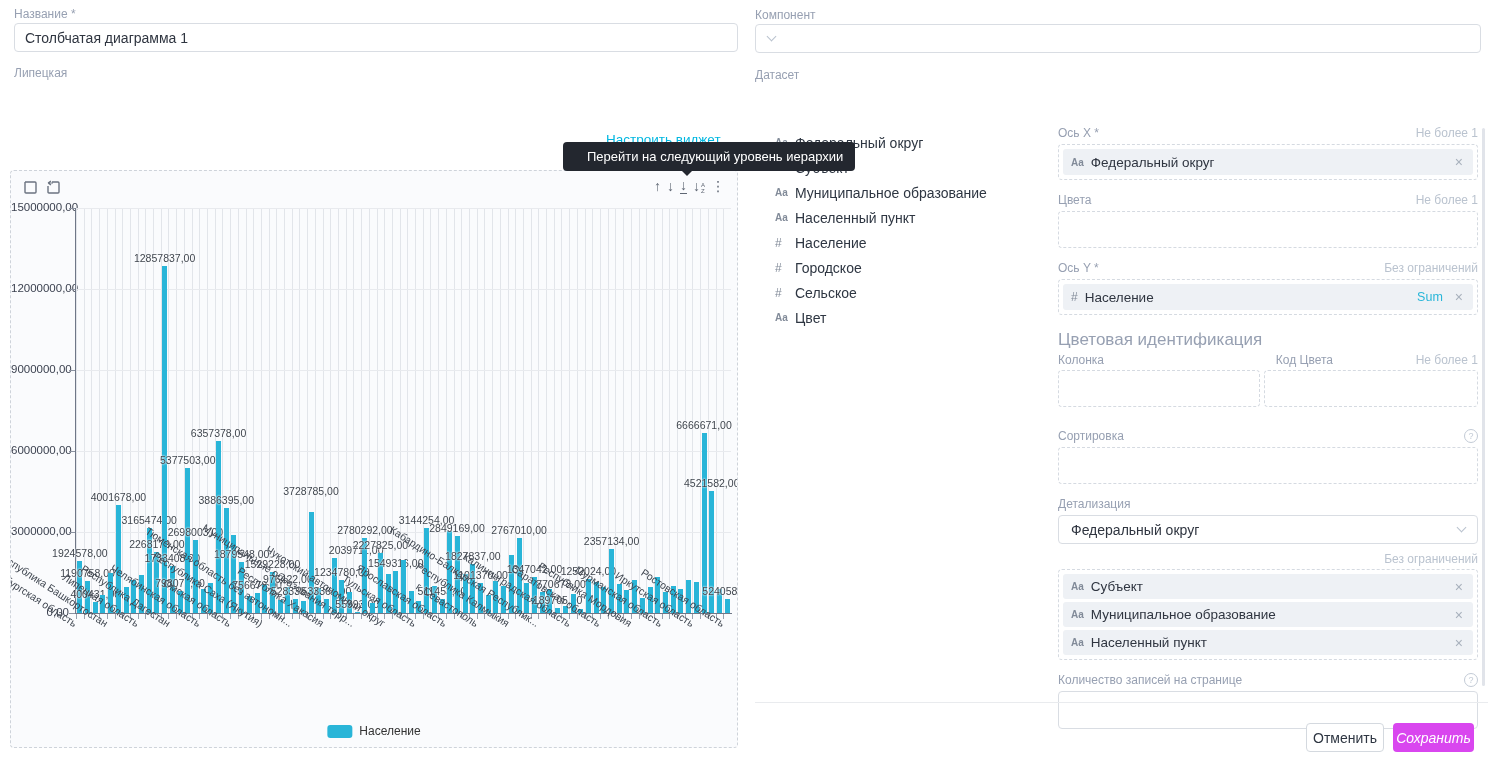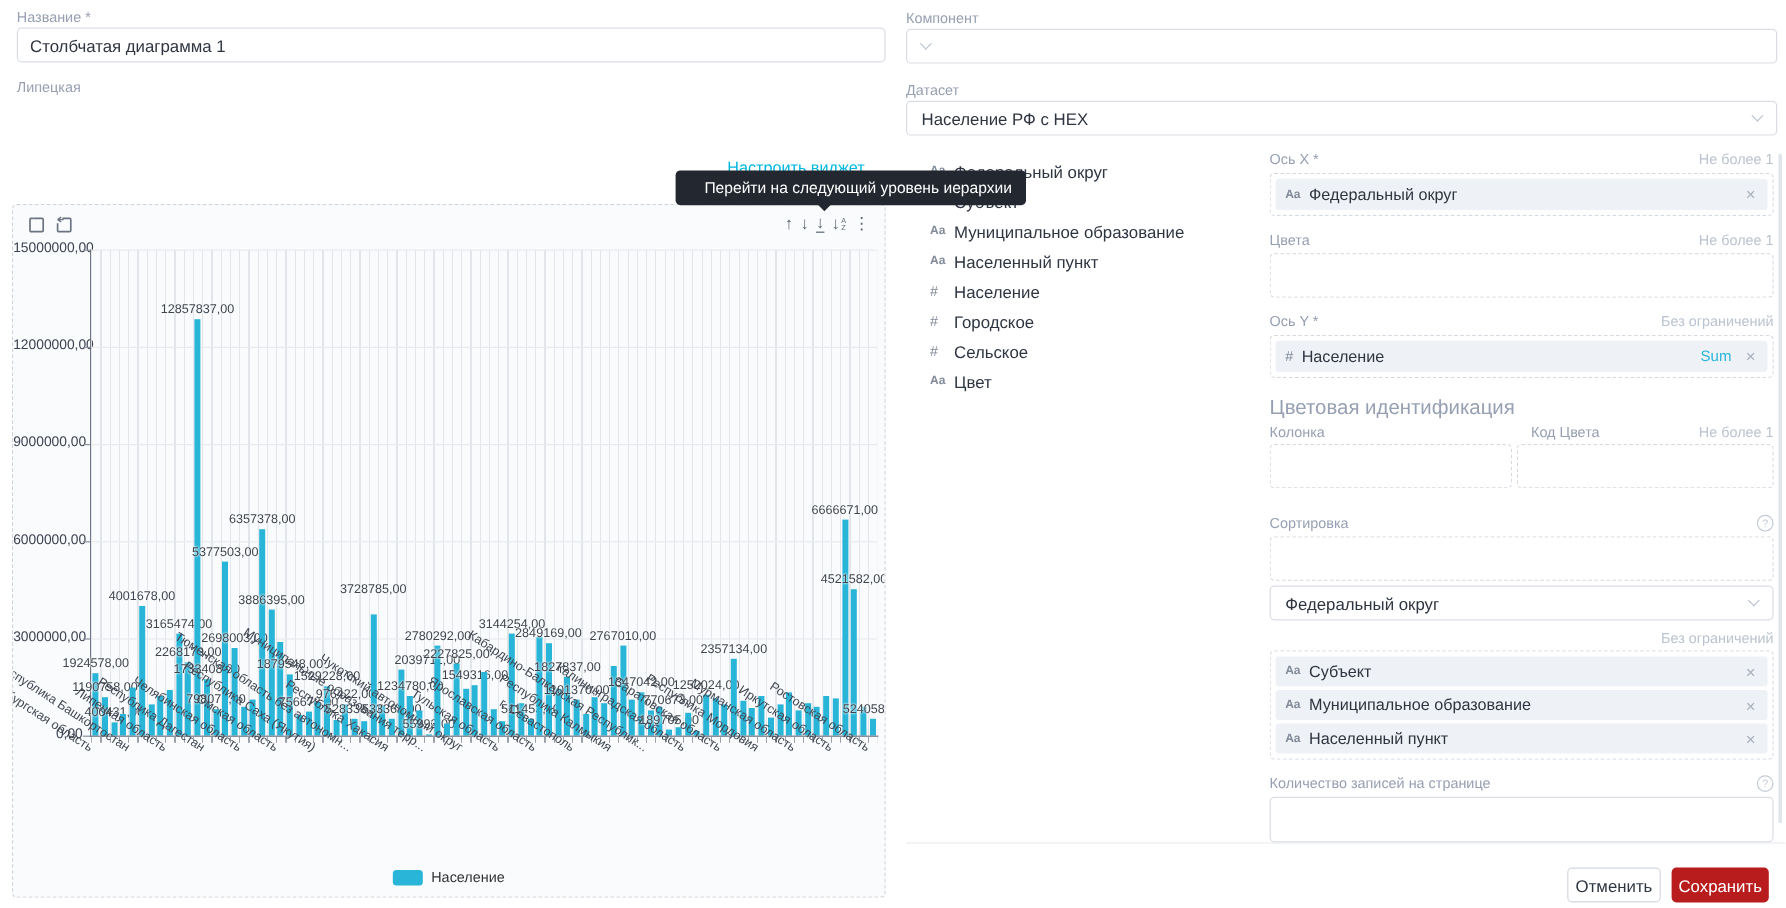--- a/index.html
+++ b/index.html
@@ -39,21 +39,21 @@
   .bar { position:absolute; bottom:0; width:5px; background:#29b5d8; }
   .vlabel { position:absolute; font-size:10.5px; color:#3f454e; white-space:nowrap;
     transform:translateX(-50%); text-shadow:0 0 2px #fff,0 0 2px #fff; }
   .xlab { position:absolute; top:4px; font-size:10.5px; color:#3f4650; white-space:nowrap;
     transform:rotate(33deg); transform-origin:100% 0; }
   .ylab { position:absolute; right:0; width:100%; text-align:right; font-size:11.5px; color:#3c4250; }
   .hgrid { position:absolute; left:0; width:100%; height:1px; background:#e8eaee; }
   .btn { height:29px; border-radius:4px; font-size:14px; font-family:"Liberation Sans", sans-serif;
     cursor:pointer; display:flex; align-items:center; justify-content:center; }
   .btn.ghost { background:#fff; border:1px solid #d4d9df; color:#2e3642; }
-  .btn.primary { background:#b91c1c; border:none; color:#fff; }
+  .btn.primary { background:#d946ef; border:none; color:#fff;font-style:italic; }
   .tooltip { background:#23272f; color:#fff; font-size:13px; padding:7px 12px; border-radius:4px;
     white-space:nowrap; z-index:50; }
   .tooltip .arrow { position:absolute; bottom:-5px; width:0; height:0;
     border-left:6px solid transparent; border-right:6px solid transparent; border-top:6px solid #23272f; }
   .link { color:#00b7e0; font-size:13.5px; cursor:pointer; }
   .grouplbl { font-size:17px; color:#97a0b2; }
 </style>
 </head>
 <body>
 
@@ -273,24 +273,20 @@
       <span style="font-size:12px;color:#333;">Население</span>
     </div>
   </div>
 
   <div class="abs lbl" style="left:755px;top:8px;">Компонент</div>
   <div class="abs select" style="left:755px;top:24px;width:726px;">
     <span class="chev"></span>
   </div>
 
   <div class="abs lbl" style="left:755px;top:68px;">Датасет</div>
-  <div class="abs select" style="left:755px;top:84px;width:726px;">
-    <span class="val">Население РФ с HEX</span>
-    <span class="chev"></span>
-  </div>
 
   <div class="abs" style="left:775px;top:130px;width:265px;">
       <div class="fieldrow">
         <span class="ficon">Aa</span>
         <span>Федеральный округ</span>
       </div>
       <div class="fieldrow">
         <span class="ficon">Aa</span>
         <span>Субъект</span>
       </div>
@@ -363,20 +359,21 @@
       <div class="dashedbox" style="width:202px;height:37px;"></div>
       <div class="dashedbox" style="flex:1;height:37px;"></div>
     </div>
 
     <div style="display:flex;justify-content:space-between;align-items:center;margin-top:22px;">
       <span class="lbl">Сортировка</span>
       <span class="help">?</span>
     </div>
     <div class="dashedbox" style="margin-top:4px;height:37px;"></div>
 
+    <div class="lbl" style="margin-top:13px;">Детализация</div>
     <div class="select" style="margin-top:4px;">
       <span class="val">Федеральный округ</span>
       <span class="chev"></span>
     </div>
 
     <div class="hint" style="text-align:right;margin-top:8px;">Без ограничений</div>
     <div class="dashedbox" style="margin-top:3px;display:flex;flex-direction:column;gap:3px;">
         <div class="chip" style="height: 25px;">
           <span class="ficon">Aa</span>
           <span>Субъект</span>

